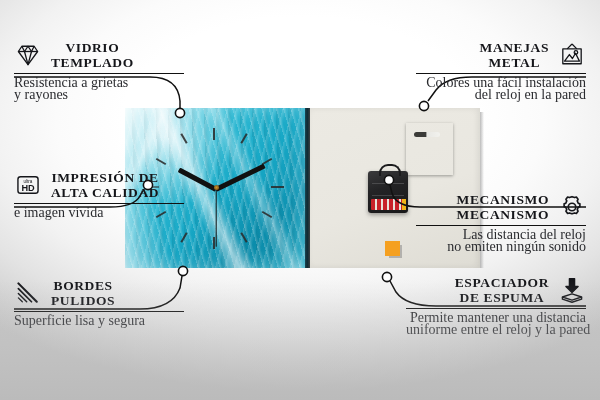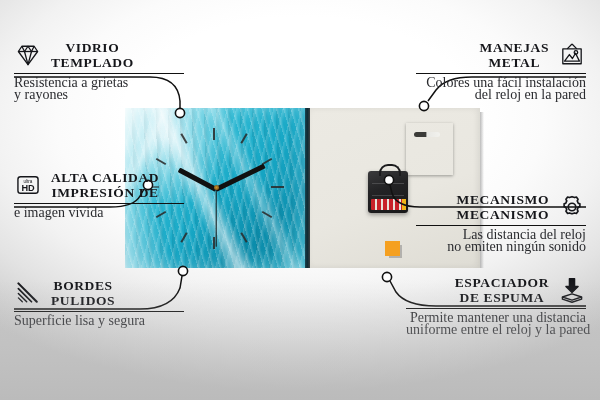--- a/index.html
+++ b/index.html
@@ -204,22 +204,22 @@
   <div class="callout c-left" style="left:14px;top:170px;width:170px;">
     <div class="row">
       <span class="ic">
         <svg viewBox="0 0 32 32" width="28" height="28">
           <rect x="4.5" y="6.5" width="23" height="19" rx="3" ry="3" stroke="#15161a" stroke-width="1.6" fill="none"></rect>
           <text x="16" y="14" text-anchor="middle" font-family="Liberation Sans, sans-serif" font-size="5.2" fill="#15161a">ultra</text>
           <text x="16" y="23" text-anchor="middle" font-family="Liberation Sans, sans-serif" font-size="10.5" font-weight="bold" fill="#15161a">HD</text>
         </svg>
       </span>
       <span>
+        <div class="title">IMPRESIÓN DE</div>
         <div class="title">ALTA CALIDAD</div>
-        <div class="title">IMPRESIÓN DE</div>
       </span>
     </div>
     <div class="rule"></div>
     <div class="sub">e imagen vívida</div>
   </div>
 
   <div class="callout c-left" style="left:14px;top:278px;width:170px;">
     <div class="row">
       <span class="ic">
         <svg viewBox="0 0 32 32" width="28" height="28">

